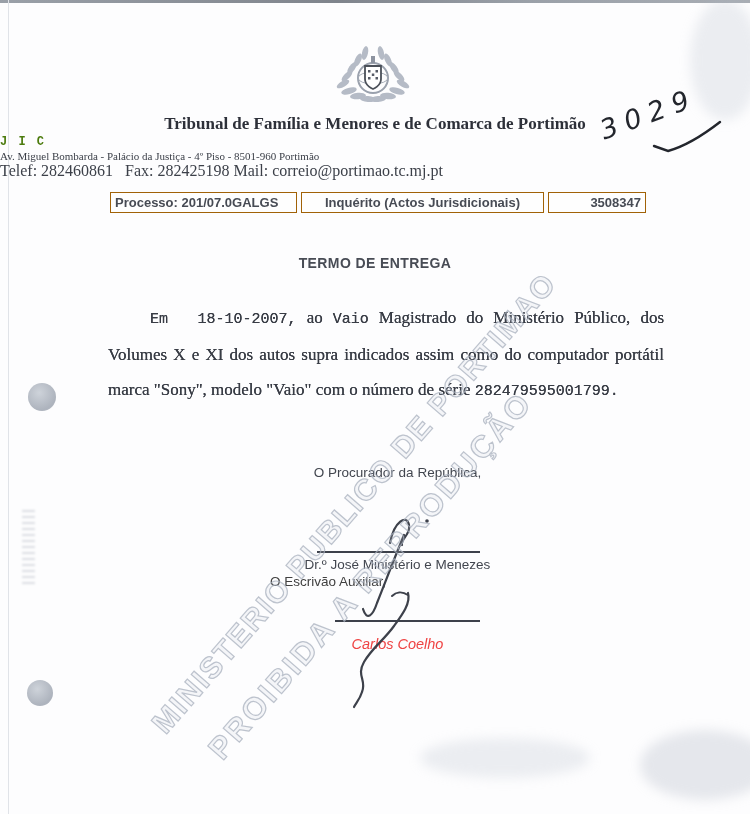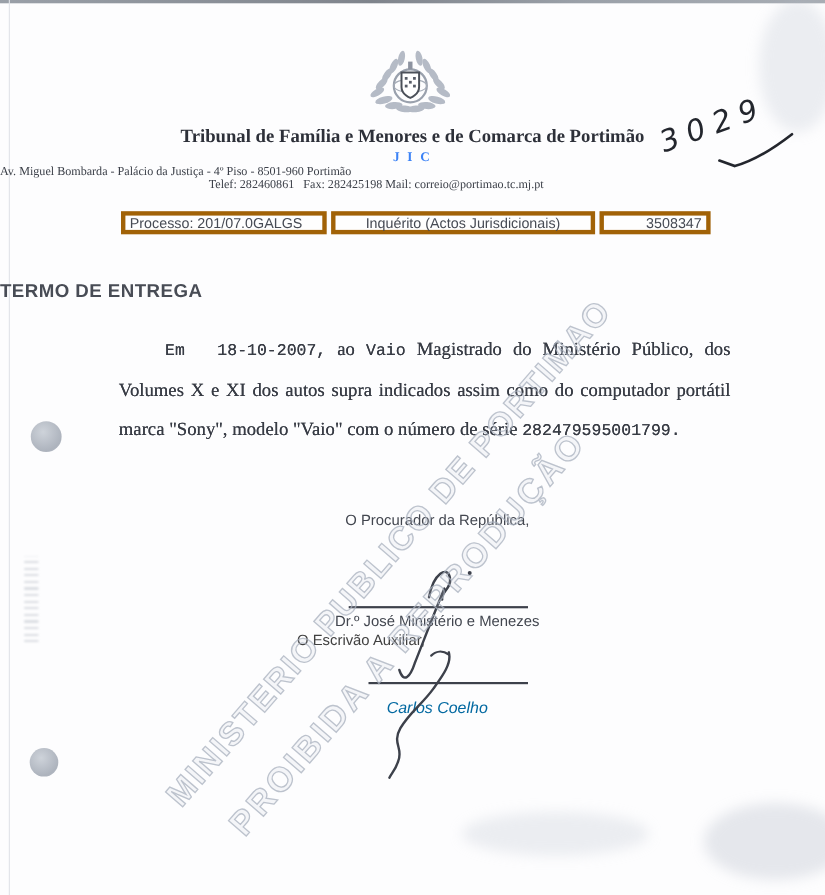--- a/index.html
+++ b/index.html
@@ -19,57 +19,57 @@
       background:radial-gradient(circle at 40% 35%, #ced3da, #adb3bd 70%, #b9bec7);}
   .hole1{left:28px;top:383px;width:28px;height:28px;}
   .hole2{left:27px;top:680px;width:26px;height:26px;}
   .margin-smudge{position:absolute;left:22px;top:506px;width:13px;height:78px;opacity:.55;
       background:repeating-linear-gradient(0deg,rgba(140,150,165,.55) 0 2px,transparent 2px 6px);
       filter:blur(1px);}
   
   .emblem{position:absolute;left:325px;top:40px;}
   .court{position:absolute;left:0;top:114px;width:750px;text-align:center;
       font-family:"Liberation Serif",serif;font-weight:bold;font-size:17px;color:#2d3039;}
-  .jic{position:absolute;left:0;top:135px;width:750px;text-align:center;
-      font-family:Liberation Serif, serif;font-weight:bold;font-size:12px;letter-spacing:2px;color:#3b82f6;}
+  .jic{position:absolute;left:0;top:135px;width:750px;text-align:left;
+      font-family:Liberation Mono, monospace;font-weight:bold;font-size:12px;letter-spacing:2px;color:#4d7c0f;}
   .addr{position:absolute;left:0;top:150px;width:750px;
       font-family:"Liberation Serif",serif;font-size:11px;color:#3c4049;}
-  .contacts{position:absolute;left:0;top:162px;width:684px;text-align:center;
-      font-family:"Liberation Serif",serif;font-size:11px;color:#3c4049;white-space:pre-wrap;}
+  .contacts{position:absolute;left:0;top:162px;width:684px;
+      font-family:"Liberation Serif",serif;font-size:16px;color:#3c4049;white-space:pre-wrap;}
   
   .hand-num{position:absolute;left:598px;top:98px;transform:rotate(-20deg);
       font-family:"DejaVu Sans",sans-serif;font-style:italic;font-size:27px;
       letter-spacing:8px;color:#23262d;}
   .hand-svg{position:absolute;left:590px;top:90px;}
   
   .case-row{position:absolute;left:110px;top:192px;width:536px;height:21px;display:flex;gap:4px;
       font-size:13px;color:#474b54;}
-  .cell{border:4px solid #a16207;display:flex;align-items:center;background:rgba(255,255,255,.4);}
+  .cell{border:1px solid #a16207;display:flex;align-items:center;background:rgba(255,255,255,.4);font-weight:bold;}
   .cell-proc{width:183px;padding-left:4px;}
   .cell-type{width:244px;justify-content:center;}
   .cell-num{width:93px;justify-content:flex-end;padding-right:4px;text-align:right;}
   
-  .doc-title{position:absolute;left:0;top:255px;width:750px;
-      font-weight:bold;font-size:17px;letter-spacing:.4px;color:#484c55;}
+  .doc-title{position:absolute;left:0;top:255px;width:750px;text-align:center;
+      font-weight:bold;font-size:14px;letter-spacing:.4px;color:#484c55;}
   .body-par{position:absolute;left:108px;top:300px;width:556px;margin:0;
       font-family:"Liberation Serif",serif;font-size:17px;line-height:35px;
       text-align:justify;text-indent:42px;color:#383c45;text-shadow:0 0 .4px #383c45;}
   .mono{font-family:"Liberation Mono",monospace;font-size:15px;white-space:pre-wrap;}
   
   .sig-role1{position:absolute;left:270px;top:465px;width:255px;text-align:center;
       font-size:13.5px;color:#42464f;}
   .sig-line{position:absolute;height:2px;background:#3d414b;}
   .line1{left:317px;top:551px;width:163px;}
   .line2{left:335px;top:620px;width:145px;}
   .sig-name1{position:absolute;left:270px;top:557px;width:255px;text-align:center;
       font-size:13.5px;color:#42464f;}
   .sig-role2{position:absolute;left:270px;top:574px;width:255px;
       font-size:13.5px;color:#404040;}
   .sig-name2{position:absolute;left:270px;top:636px;width:255px;text-align:center;
-      font-style:italic;font-size:14.5px;color:#0369a1;}
+      font-style:italic;font-size:14.5px;color:#ef4444;}
   .sig-svg{position:absolute;left:290px;top:495px;pointer-events:none;}
   
   .wm{position:absolute;transform-origin:0 50%;transform:rotate(-49deg);
       font-family:"Liberation Sans",sans-serif;font-weight:bold;white-space:nowrap;
       color:rgba(198,205,216,.16);-webkit-text-stroke:1.2px rgba(168,176,190,.75);
       pointer-events:none;z-index:6;}
   .wm1{left:158px;top:712px;font-size:30px;letter-spacing:2px;}
   .wm2{left:215px;top:737px;font-size:31px;letter-spacing:3px;}
 </style>
 </head>

